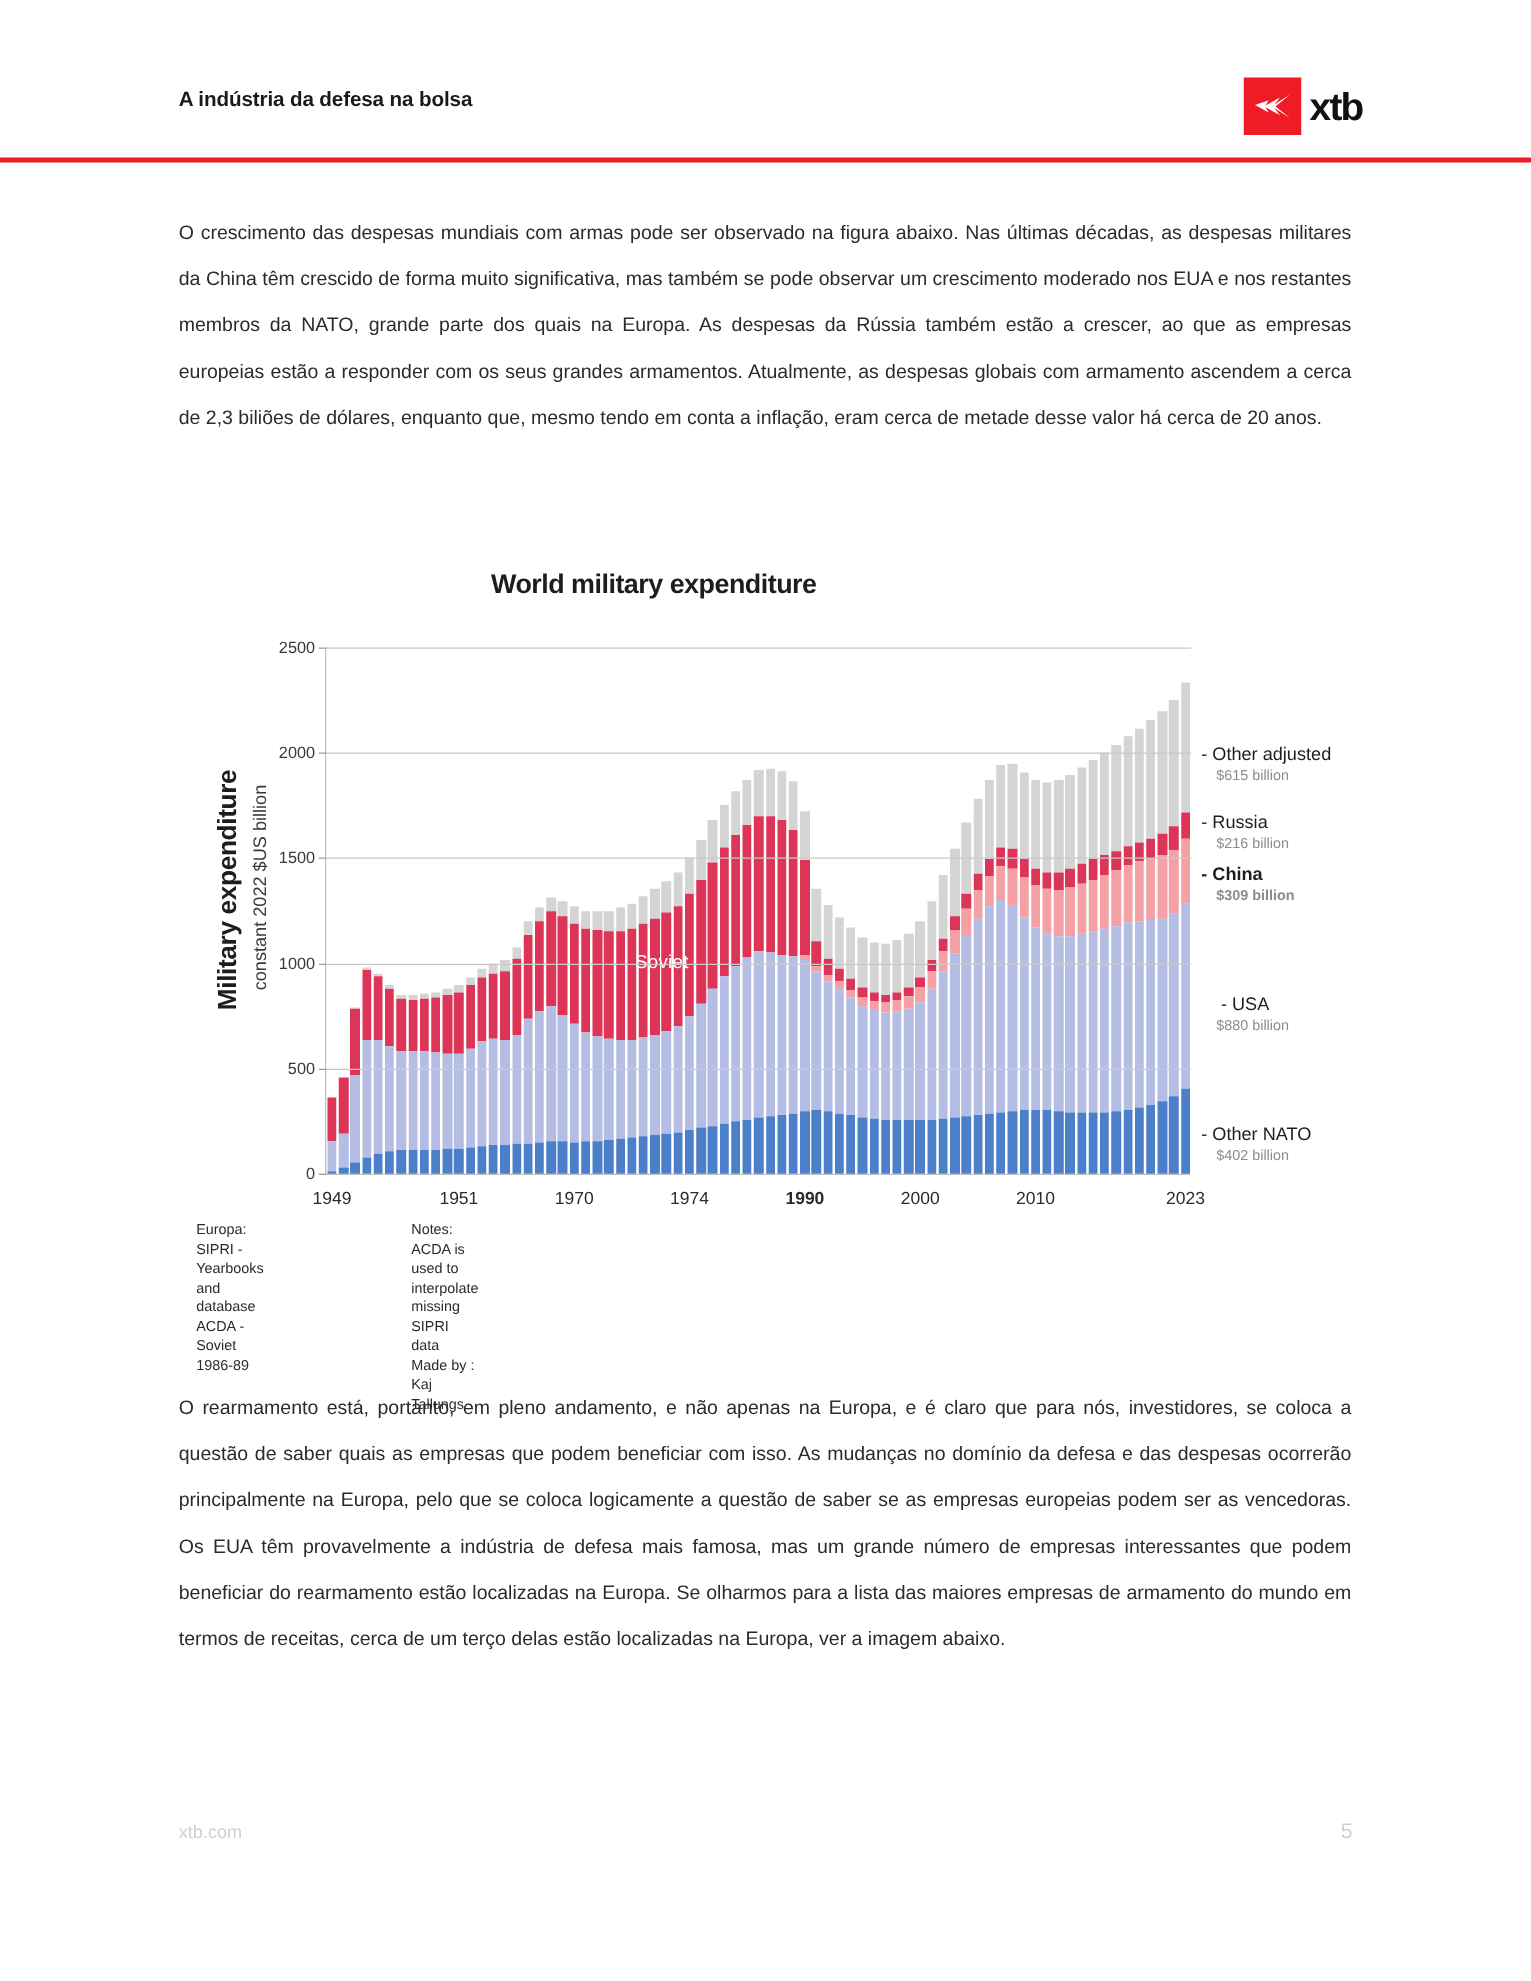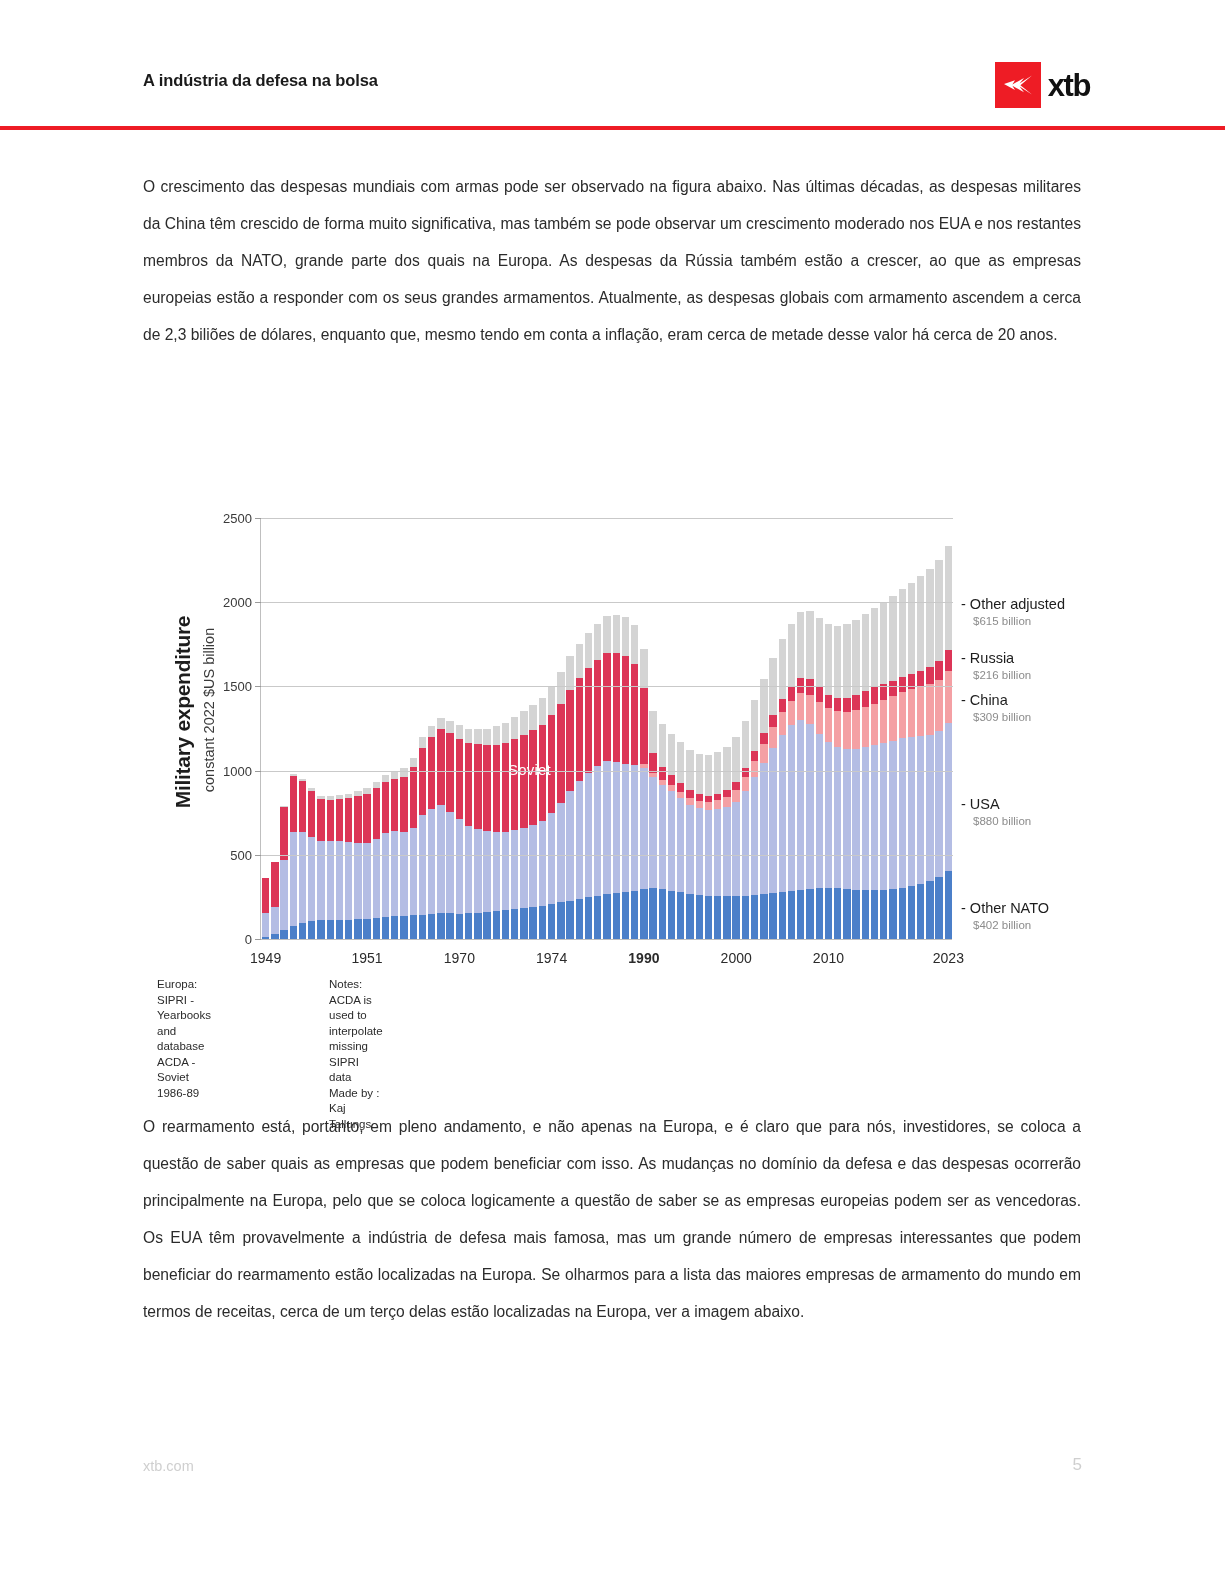--- a/index.html
+++ b/index.html
@@ -151,20 +151,21 @@
       <span class="logo-text">xtb</span>
     </div>
 
     <div class="header-rule"></div>
   </div>
 
   <div class="para" id="para1">O crescimento das despesas mundiais com armas pode ser observado na figura abaixo. Nas últimas décadas, as despesas militares da China têm crescido de forma muito significativa, mas também se pode observar um crescimento moderado nos EUA e nos restantes membros da NATO, grande parte dos quais na Europa. As despesas da Rússia também estão a crescer, ao que as empresas europeias estão a responder com os seus grandes armamentos. Atualmente, as despesas globais com armamento ascendem a cerca de 2,3 biliões de dólares, enquanto que, mesmo tendo em conta a inflação, eram cerca de metade desse valor há cerca de 20 anos.</div>
 
   <div class="figure">
 
+    <div class="fig-title">World military expenditure</div>
 
     <div class="ylab">
       <div class="ylab-main">Military expenditure</div>
       <div class="ylab-sub">constant 2022 $US billion</div>
     </div>
 
     <div class="plot-area" id="plot">
       <div class="bars" id="bars">
           <div class="bar" style="left: 0.922667px; width: 7.38133px;">
             <div class="seg" style="height: 2.0208px; background: rgb(75, 127, 201);"></div>
@@ -679,25 +680,25 @@
 
     <div class="legend" id="legend">
         <div class="lg" style="top: 78px;">
           <div class="lg-name">- Other adjusted</div>
           <div class="lg-val">$615 billion</div>
         </div>
         <div class="lg" style="top: 132px;">
           <div class="lg-name">- Russia</div>
           <div class="lg-val">$216 billion</div>
         </div>
-        <div class="lg" style="top: 174px;">
+        <div class="lg" style="top: 174px; font-weight: bold;">
           <div class="lg-name">- China</div>
           <div class="lg-val">$309 billion</div>
         </div>
-        <div class="lg" style="top: 278px;">
+        <div class="lg" style="top: 278px; text-align: center;">
           <div class="lg-name">- USA</div>
           <div class="lg-val">$880 billion</div>
         </div>
         <div class="lg" style="top: 382px;">
           <div class="lg-name">- Other NATO</div>
           <div class="lg-val">$402 billion</div>
         </div>
       </div>
 
     <div class="notes">

